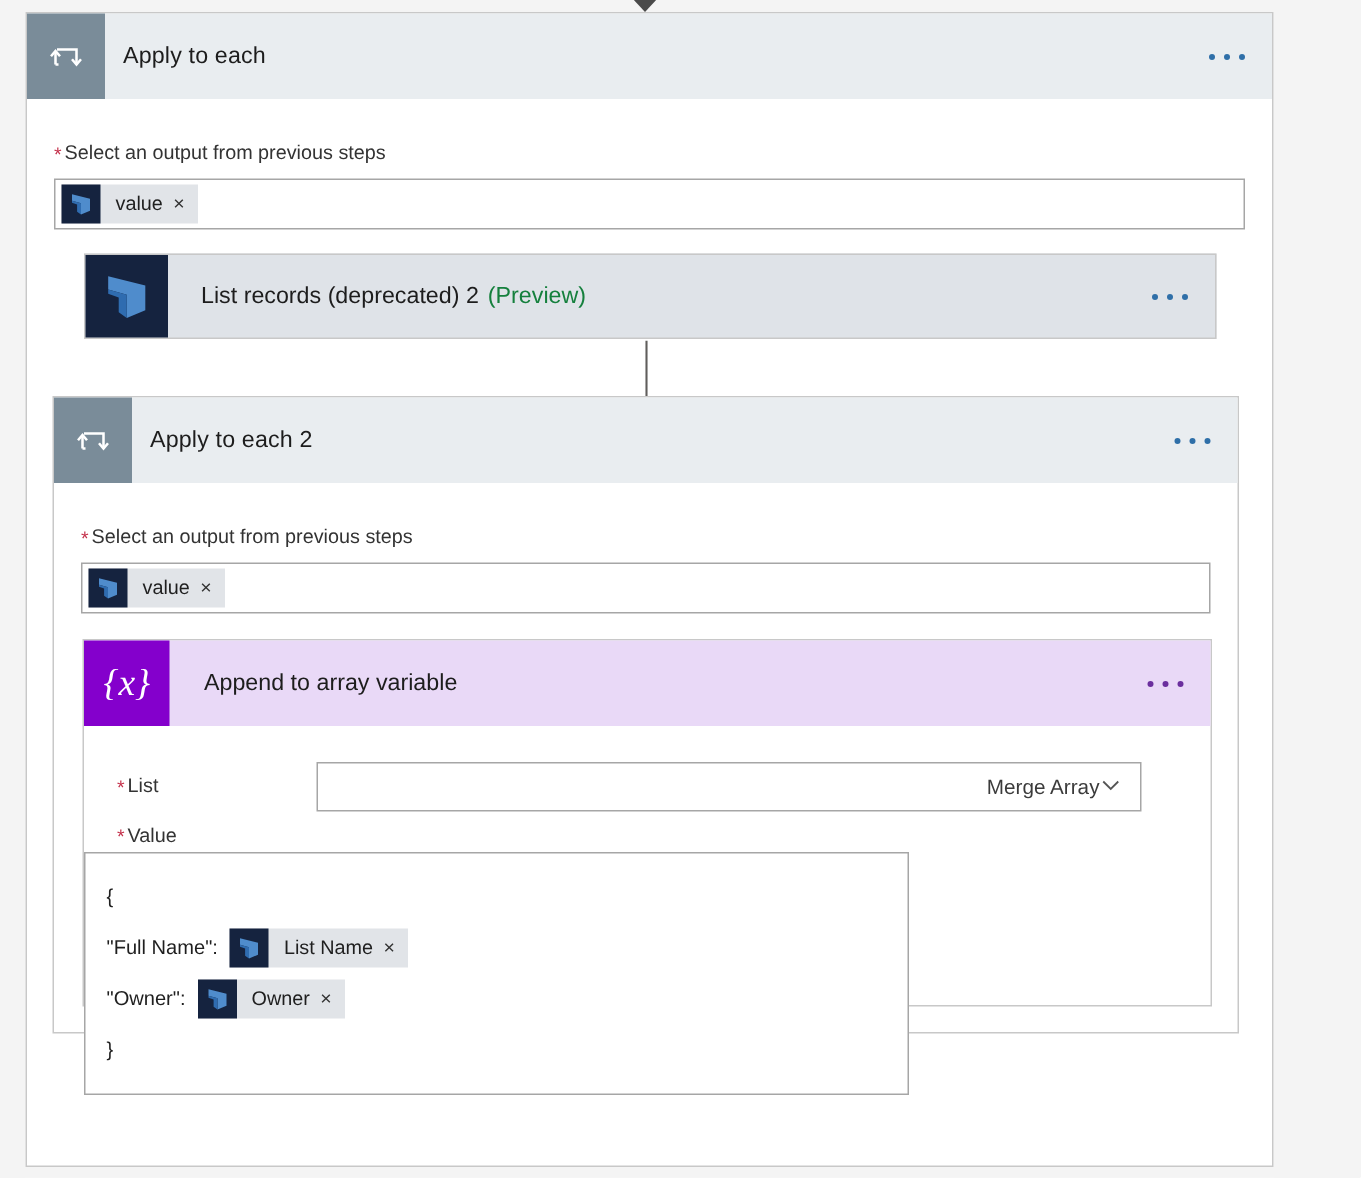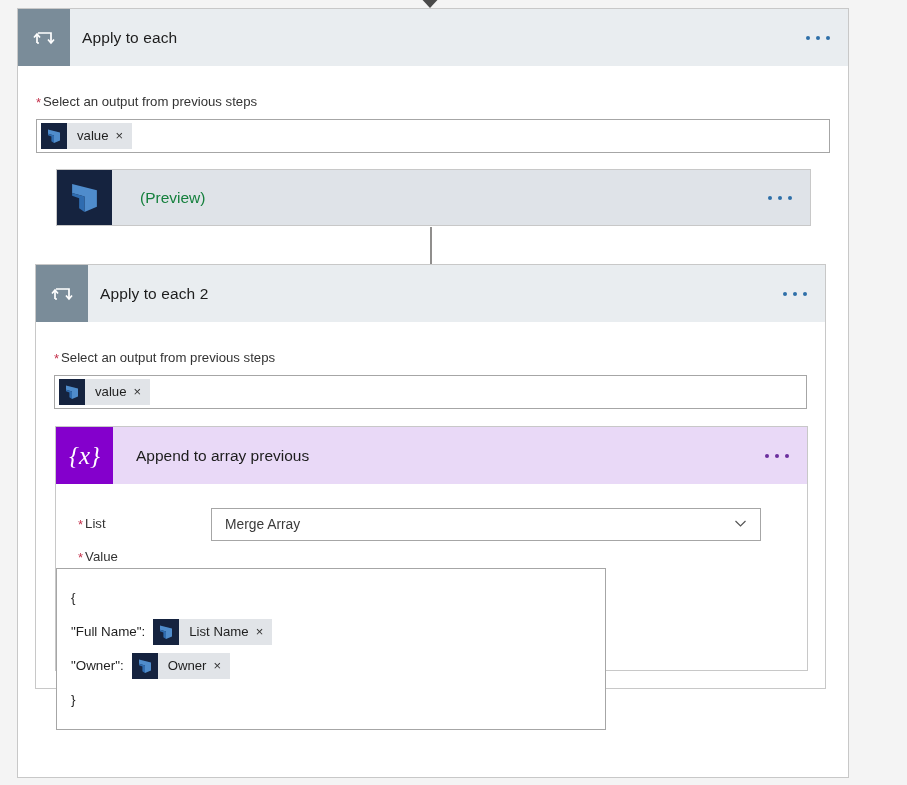--- a/index.html
+++ b/index.html
@@ -176,21 +176,21 @@
     padding-left: 22px;
     box-sizing: border-box;
     padding-top: 8px;
   }
 
   .select-box {
     width: 550px; height: 33px;
     border: 1px solid #a6a6a6;
     background: #fff;
     display: flex; align-items: center;
-    justify-content: space-between;
+    justify-content: flex-end;
     padding: 0 12px 0 13px;
     box-sizing: border-box;
     font-size: 13.8px; color: #3b3b3b;
     cursor: pointer;
   }
 
   .value-box {
     width: 550px;
     min-height: 122px;
     border: 1px solid #a6a6a6;
@@ -272,20 +272,21 @@
   </div>
 
   <div class="action-card" style="left:56px; top:169px; width:755px;">
     <div class="action-ico">
       <svg width="33" height="33" viewBox="0 0 16 16">
         <polygon points="2,1.5 14,4.5 14,12.5 8,15 8,7.5 2,5.8" fill="#4f8ccc"></polygon>
         <polygon points="2,1.5 2,5.8 8,7.5 8,15 5.4,13.2 5.4,8.4 2,7.2" fill="#2f6cb0"></polygon>
       </svg>
     </div>
     <div class="action-title">
+      <span>List records (deprecated) 2</span>
       <span class="muted">(Preview)</span>
     </div>
     <div class="hdr-ellipsis">
       <i></i>
         <i></i>
         <i></i>
     </div>
   </div>
 
   <div class="conn" style="left:424px; top:227px; width:14px; height:50px;">
@@ -332,21 +333,21 @@
           <span class="tok-text">value</span>
           <span class="tok-x">×</span>
         </span>
       </div>
 
       <div class="purple-card" style="left:19px; top:161px; width:753px; height:245px;">
         <div class="purple-header">
           <div class="purple-ico">
             <span>{x}</span>
           </div>
-          <div class="purple-title">Append to array previous</div>
+          <div class="purple-title">Append to array variable</div>
           <div class="purple-ellipsis">
             <i></i>
               <i></i>
               <i></i>
           </div>
         </div>
 
         <div style="padding-top:24px;">
 
           <div class="form-row">

